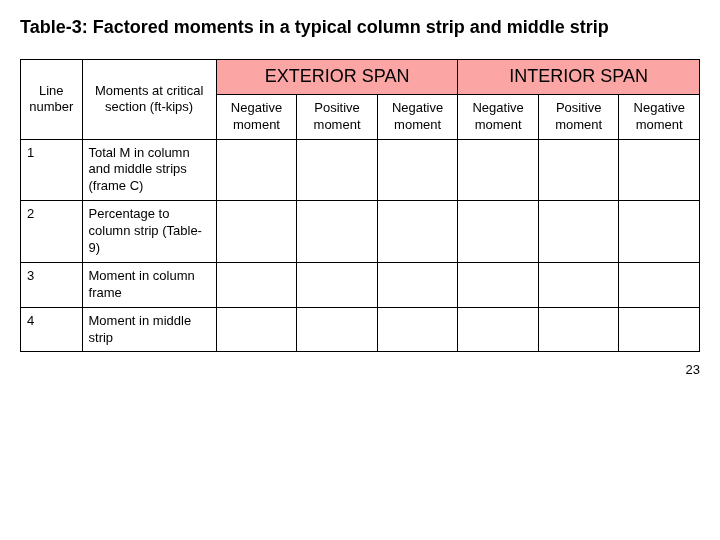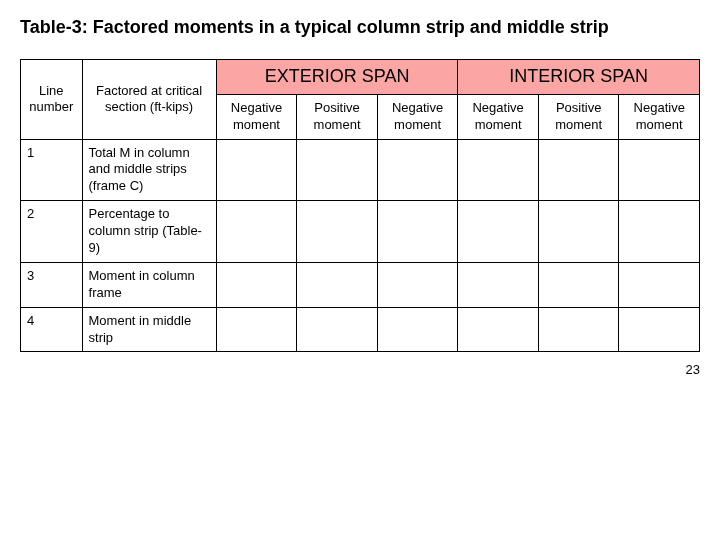--- a/index.html
+++ b/index.html
@@ -94,21 +94,21 @@
     <col class="col-neg3">
     <col class="col-pos2">
     <col class="col-neg4">
   </colgroup>
   <thead>
     <tr>
       <td rowspan="2" style="vertical-align:middle; text-align:center;">
         <span>Line number</span>
       </td>
       <td rowspan="2" style="vertical-align:middle; text-align:center;">
-        <span>Factored at critical section (ft-kips)</span>
+        <span>Moments at critical section (ft-kips)</span>
       </td>
       <th colspan="3" class="header-span">
         <span>EXTERIOR SPAN</span>
       </th>
       <th colspan="3" class="header-span">
         <span>INTERIOR SPAN</span>
       </th>
     </tr>
     <tr>
       <td style="text-align:center;">

